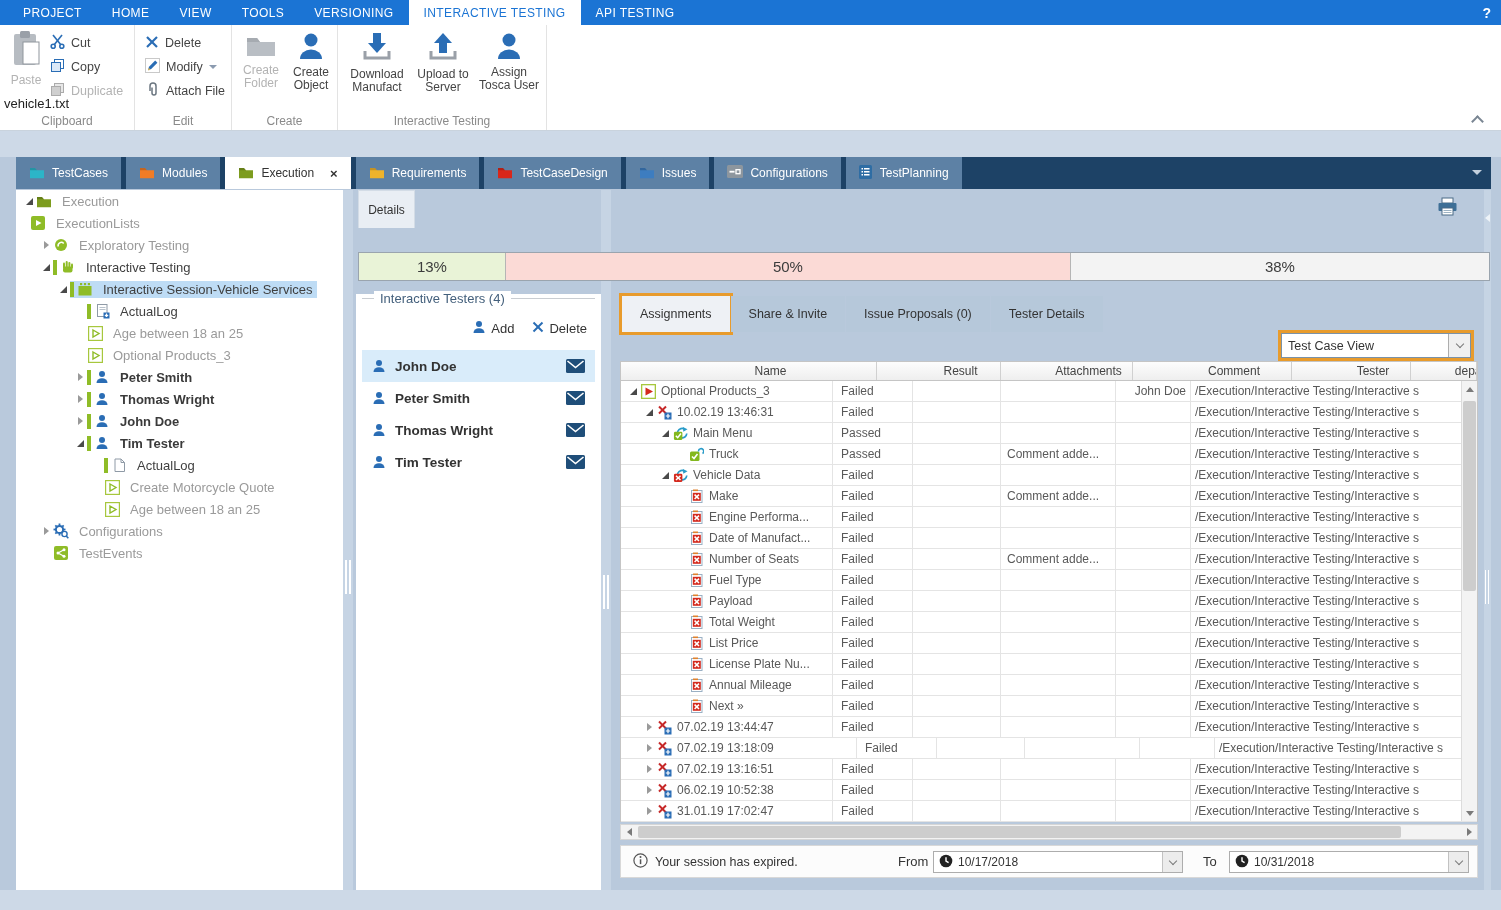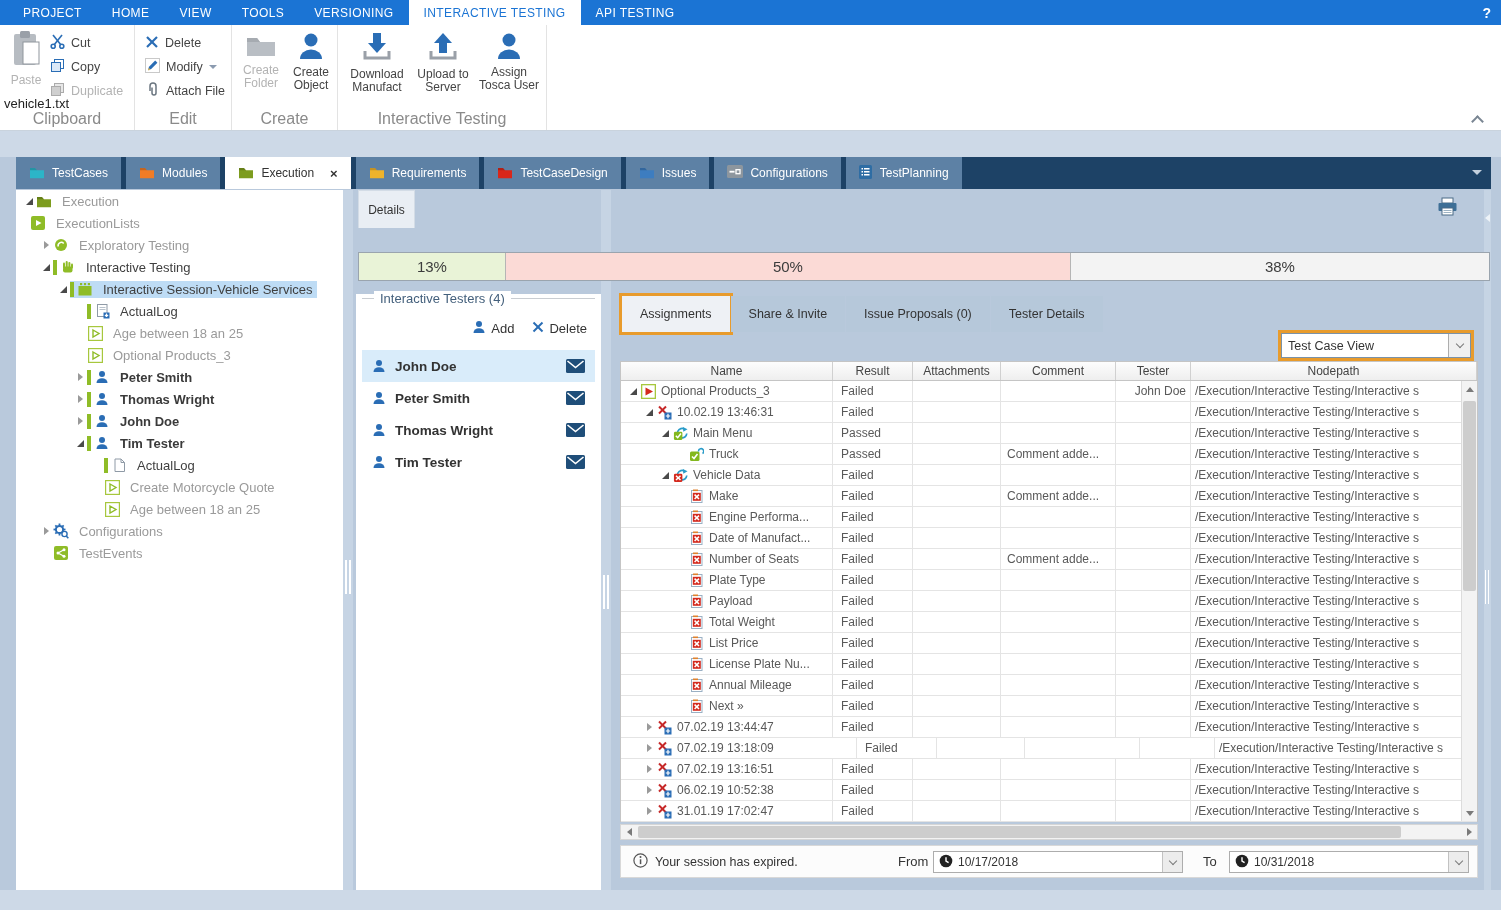--- a/index.html
+++ b/index.html
@@ -10,21 +10,21 @@
   
   .menubar { position:absolute; left:0; top:0; width:1501px; height:25px; background:#1b74d4; display:flex; align-items:stretch; }
   .menubar .mitem { color:#fff; font-size:12px; letter-spacing:.4px; padding:0 15px; display:flex; align-items:center; cursor:default; }
   .menubar .mitem:first-child { margin-left:8px; }
   .menubar .mitem.active { background:#fff; color:#1b74d4; }
   .help-btn { position:absolute; right:10px; top:0; height:25px; display:flex; align-items:center; color:#fff; font-size:14px; font-weight:bold; }
 
   
   .ribbon { position:absolute; left:0; top:25px; width:1501px; height:106px; background:#fff; border-bottom:1px solid #c9d3dd; }
   .rgroup { position:absolute; top:0; height:100%; border-right:1px solid #e3e3e3; }
-  .rgroup-label { position:absolute; bottom:2px; left:0; right:0; text-align:center; font-size:16px; color:#8a8a8a; }
+  .rgroup-label { position:absolute; bottom:2px; left:0; right:0; text-align:center; font-size:12px; color:#8a8a8a; }
   .bigbtn { position:absolute; text-align:center; font-size:12px; color:#444; }
   .bigbtn .blabel { margin-top:3px; line-height:13px; }
   .bigbtn.disabled .blabel { color:#b3b3b3; }
   .smallbtn { position:absolute; display:flex; align-items:center; gap:6px; font-size:12.5px; color:#444; height:18px; }
   .smallbtn.disabled { color:#b3b3b3; }
   .filelabel { position:absolute; left:4px; top:71px; font-size:13px; color:#222; }
   .caret-down { width:0; height:0; border-left:4px solid transparent; border-right:4px solid transparent; border-top:4px solid #8b9bb0; display:inline-block; }
   .ribbon-collapse { position:absolute; right:18px; bottom:8px; width:10px; height:7px; }
   .ribbon-collapse:before { content:""; position:absolute; left:0; top:2px; width:7px; height:7px; border-left:2px solid #7a8693; border-top:2px solid #7a8693; transform:rotate(45deg); }
 
@@ -89,21 +89,21 @@
 
   
   .viewselect { position:absolute; left:1281px; top:333px; width:190px; height:25px; background:#fff; border:1px solid #7a92a8; box-shadow:0 0 0 3px #e89b2c; display:flex; align-items:center; }
   .viewselect .vtext { flex:1; font-size:12.5px; color:#333; padding-left:6px; }
   .viewselect .varrow { width:22px; align-self:stretch; background:#f0f0f0; border-left:1px solid #adadad; display:flex; align-items:center; justify-content:center; }
   .chev-down { width:6px; height:6px; border-right:1.6px solid #7a7a7a; border-bottom:1.6px solid #7a7a7a; transform:rotate(45deg); margin-top:-3px; }
 
   
   .rtable { position:absolute; left:620px; top:361px; width:858px; height:461px; background:#fff; border:1px solid #c5c5c5; font-size:12px; color:#595959; }
   .thead { display:flex; height:19px; background:linear-gradient(#fdfdfd,#eeeeee); border-bottom:1px solid #c5c5c5; }
-  .thead .hcell { border-right:1px solid #d0d0d0; display:flex; align-items:center; justify-content:center; color:#444; overflow:hidden; }
+  .thead .hcell { border-right:1px solid #d0d0d0; display:flex; align-items:center; justify-content:center; color:#444; overflow:hidden;margin-left:44px; }
   .trowt { display:flex; height:21px; border-bottom:1px solid #e4e4e4; }
   .trowt .cell { border-right:1px solid #e4e4e4; display:flex; align-items:center; overflow:hidden; white-space:nowrap; }
   .cell.namec { padding-left:3px; }
   .cell.resultc { padding-left:8px; }
   .cell.commentc { padding-left:6px; }
   .cell.testerc { justify-content:flex-end; padding-right:4px; }
   .cell.nodec { padding-left:4px; }
   .namec .arrowbox { width:13px; display:flex; justify-content:center; flex:none; }
   .namec .ricon { width:15px; height:15px; margin:0 5px 0 1px; flex:none; display:flex; align-items:center; justify-content:center; }
 
@@ -1050,21 +1050,21 @@
             <svg width="14" height="15" viewBox="0 0 14 15">
               <rect x="1.5" y="1.5" width="10.5" height="12" fill="#fff" stroke="#9ab0c4"></rect>
               <rect x="3" y="0.5" width="5" height="1.6" fill="#e0822e"></rect>
               <rect x="2.8" y="3.8" width="8" height="8" fill="#d42a1e"></rect>
               <g stroke="#fff" stroke-width="1.5">
                 <line x1="4.6" y1="5.6" x2="9" y2="10"></line>
                 <line x1="9" y1="5.6" x2="4.6" y2="10"></line>
               </g>
             </svg>
           </span>
-          <span>Plate Type</span>
+          <span>Fuel Type</span>
         </div>
         <div class="cell resultc" style="width:80px;">
           <span>Failed</span>
         </div>
         <div class="cell" style="width:88px;"></div>
         <div class="cell commentc" style="width:115px;">
           <span></span>
         </div>
         <div class="cell testerc" style="width:75px;">
           <span></span>

